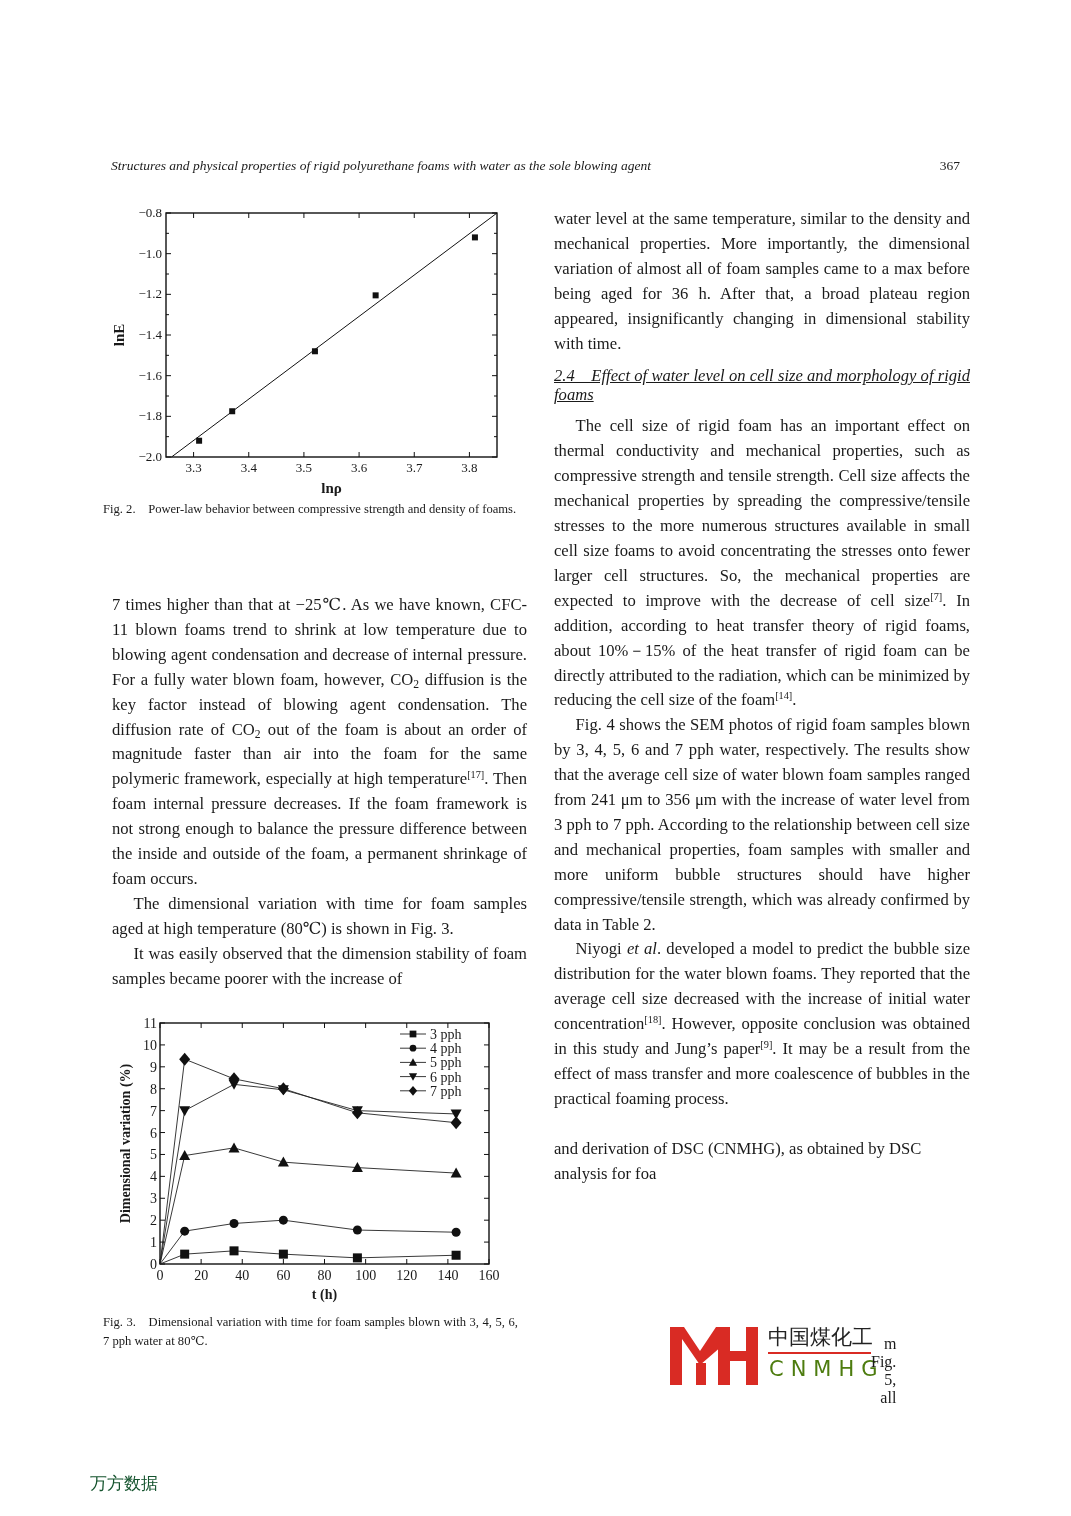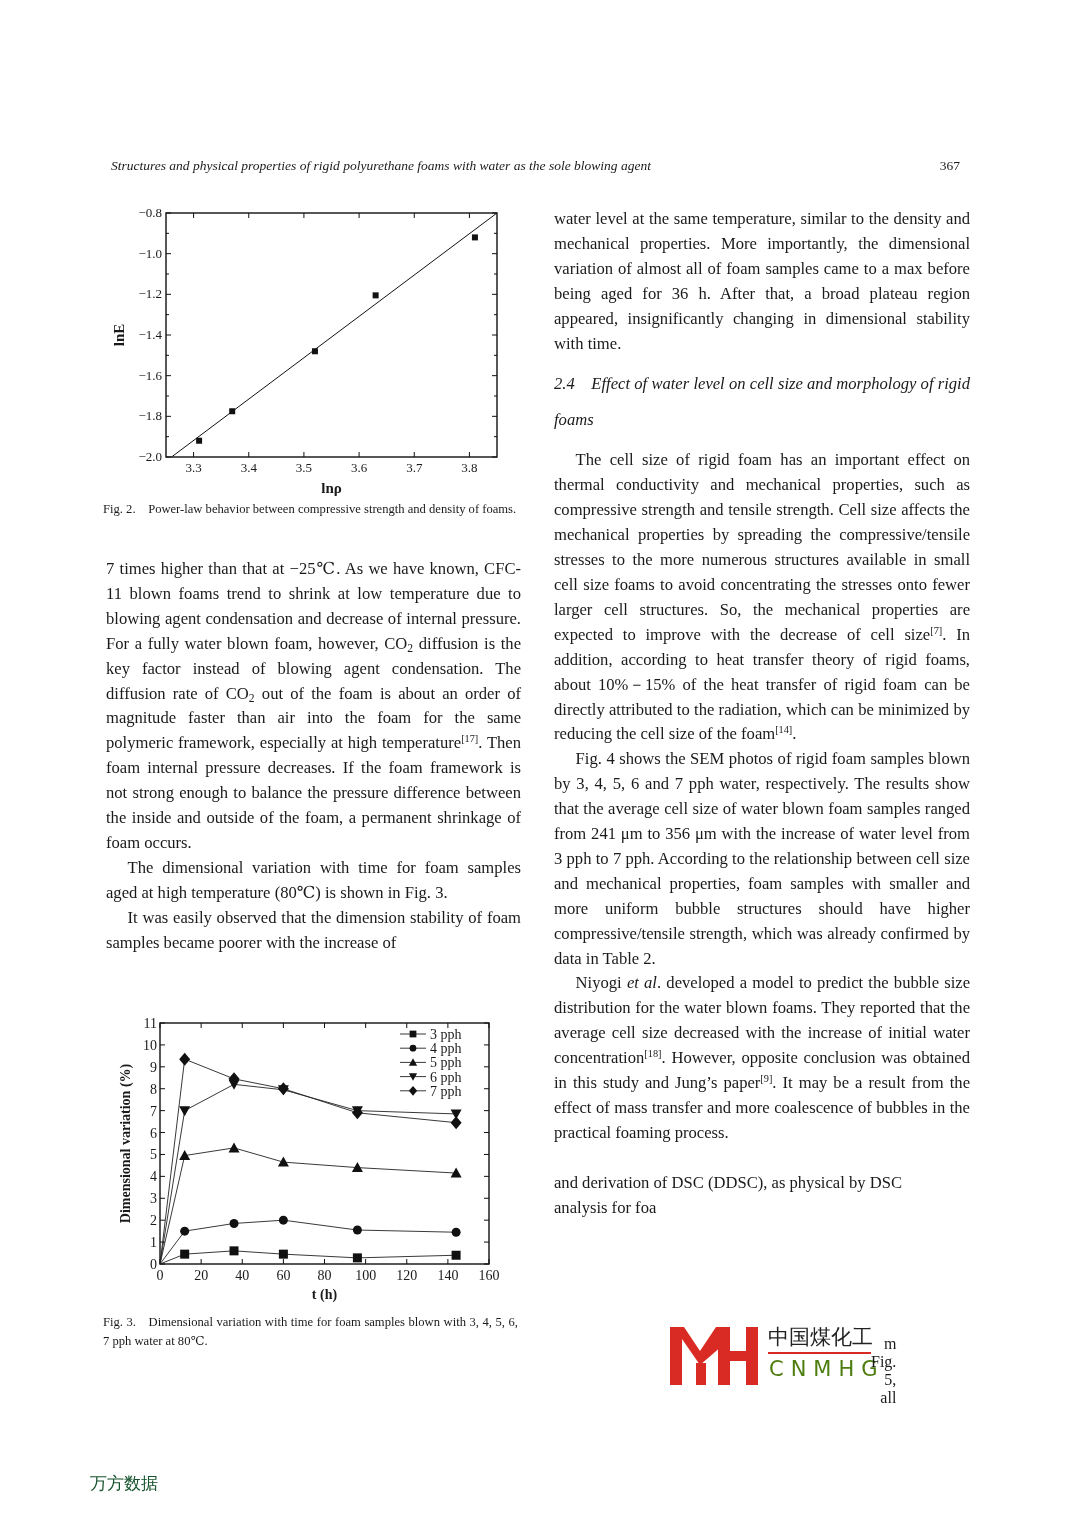--- a/index.html
+++ b/index.html
@@ -4,23 +4,23 @@
 <style>
   html, body { margin: 0; padding: 0; background: #ffffff; }
   body { width: 1071px; height: 1516px; position: relative; overflow: hidden;
          font-family: "Liberation Serif", "DejaVu Serif", serif; color: #1a1a1a; }
   .running-head { position: absolute; top: 158px; left: 111px; width: 848px;
                   font-size: 13.5px; font-style: italic; }
   .page-num { position: absolute; top: 158px; right: 111px; font-size: 13.5px; }
   .col { position: absolute; font-size: 16.6px; line-height: 24.9px; text-align: justify; }
   .col p { margin: 0; }
   .col p.ind { text-indent: 1.3em; }
-  .col-left { left: 106px; width: 415px; }
+  .col-left { left: 112px; width: 415px; margin-top: 36px; }
   .col-right { left: 554px; width: 416px; }
-  .sec-head { font-style: italic; margin: 10px 0 10px 0 !important; line-height: 36px; }
+  .sec-head { font-style: italic; margin: 10px 0 10px 0 !important; line-height: 19px; text-decoration: underline; }
   sup { font-size: 0.62em; vertical-align: 0; position: relative; top: -0.6em; line-height: 0; }
   sub { font-size: 0.7em; vertical-align: 0; position: relative; top: 0.3em; line-height: 0; }
   .caption { position: absolute; left: 103px; width: 415px; font-size: 12.6px; line-height: 19px;
              text-align: justify; }
   .chart { position: absolute; left: 100px; }
   .chart text { font-family: "Liberation Serif", serif; fill: #1a1a1a; }
   .footer-mark { position: absolute; left: 90px; top: 1472px; font-size: 17px;
                  font-family: Liberation Mono, monospace; color: #14532d; text-align: center; }
   .logo { position: absolute; left: 670px; top: 1323px; width: 210px; height: 64px; background: #fff; }
   .logo .cn { position: absolute; left: 98px; top: 0px; font-size: 21px; color: #222;
@@ -221,21 +221,21 @@
     <text x="0" y="0" font-size="14" text-anchor="middle" font-weight="bold" transform="translate(30 133.5) rotate(-90)">Dimensional variation (%)</text>
   </svg>
 <div class="caption" style="top:1313px;">Fig. 3. Dimensional variation with time for foam samples blown with 3, 4, 5, 6, 7 pph water at 80℃.</div>
 
 <div class="col col-right" style="top:207px;">
   <p>water level at the same temperature, similar to the density and mechanical properties. More importantly, the dimensional variation of almost all of foam samples came to a max before being aged for 36 h. After that, a broad plateau region appeared, insignificantly changing in dimensional stability with time.</p>
   <p class="sec-head">2.4 Effect of water level on cell size and morphology of rigid foams</p>
   <p class="ind"><span>The cell size of rigid foam has an important effect on thermal conductivity and mechanical properties, such as compressive strength and tensile strength. Cell size affects the mechanical properties by spreading the compressive/tensile stresses to the more numerous structures available in small cell size foams to avoid concentrating the stresses onto fewer larger cell structures. So, the mechanical properties are expected to improve with the decrease of cell size</span><sup>[7]</sup><span>. In addition, according to heat transfer theory of rigid foams, about 10%－15% of the heat transfer of rigid foam can be directly attributed to the radiation, which can be minimized by reducing the cell size of the foam</span><sup>[14]</sup><span>.</span></p>
   <p class="ind">Fig. 4 shows the SEM photos of rigid foam samples blown by 3, 4, 5, 6 and 7 pph water, respectively. The results show that the average cell size of water blown foam samples ranged from 241 μm to 356 μm with the increase of water level from 3 pph to 7 pph. According to the relationship between cell size and mechanical properties, foam samples with smaller and more uniform bubble structures should have higher compressive/tensile strength, which was already confirmed by data in Table 2.</p>
   <p class="ind"><span>Niyogi </span><i>et al</i><span>. developed a model to predict the bubble size distribution for the water blown foams. They reported that the average cell size decreased with the increase of initial water concentration</span><sup>[18]</sup><span>. However, opposite conclusion was obtained in this study and Jung’s paper</span><sup>[9]</sup><span>. It may be a result from the effect of mass transfer and more coalescence of bubbles in the practical foaming process.</span></p>
-  <p class="ind" style="text-align:left;"><br><span>and derivation of DSC (DDSC), as physical by DSC</span><br><span>analysis for foa</span></p>
+  <p class="ind" style="text-align:left;"><br><span>and derivation of DSC (CNMHG), as obtained by DSC</span><br><span>analysis for foa</span></p>
 </div>
 
 <div class="logo">
   <svg width="92" height="62" style="position:absolute;left:0;top:0;">
     <g fill="#d92b24">
       <rect x="0" y="4" width="12" height="58"></rect>
       <polygon points="0,4 14,4 30,28 46,4 60,4 60,16 30,42 12,16"></polygon>
       <rect x="26" y="40" width="10" height="22"></rect>
       <rect x="48" y="4" width="12" height="58"></rect>
       <rect x="60" y="28" width="18" height="10"></rect>

